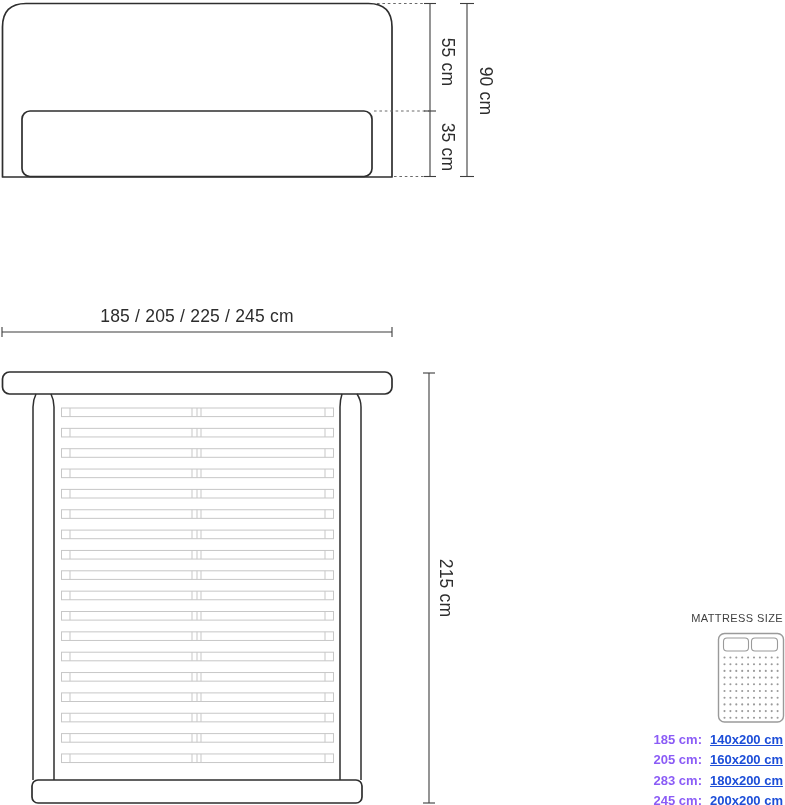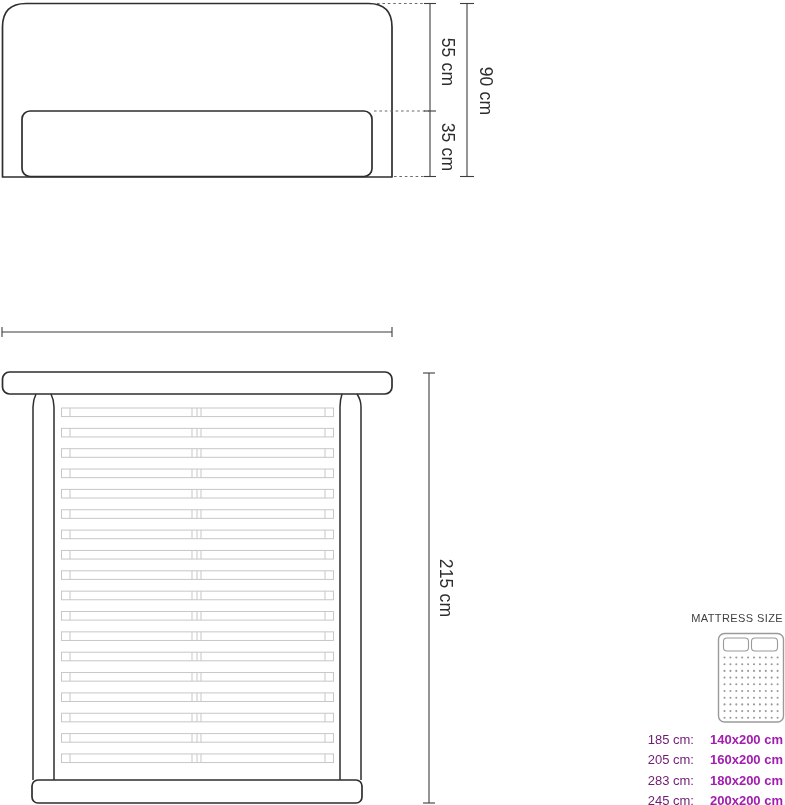--- a/index.html
+++ b/index.html
@@ -15,22 +15,22 @@
     transform:translate(-50%,-50%);
   }
   .dim-label.vertical { transform:translate(-50%,-50%) rotate(90deg); }
   .legend-title {
     position:absolute; right:2px; top:612px;
     font-size:11px; letter-spacing:0.4px; color:#3f3f3f;
     white-space:nowrap;
   }
   .legend-rows { position:absolute; right:2px; top:730px; text-align:right; }
   .legend-row { height:20.3px; line-height:20.3px; font-size:13px; white-space:nowrap; }
-  .legend-row .frame { color:#701a75; font-weight:400; }
-  .legend-row .size  { color:#a21caf; font-weight:700; margin-left:16px; }
+  .legend-row .frame { color:#8b5cf6; font-weight:700; }
+  .legend-row .size  { color:#1d4ed8; font-weight:700; margin-left:8px;text-decoration:underline; }
 </style>
 </head>
 <body>
 
 <div id="stage">
 
   <svg width="785" height="805" viewBox="0 0 785 805">
 
     <g fill="none" stroke-width="1.7" stroke-linejoin="round" stroke="#2e2e2e">
       <path d="M 2.5,177 V 27 Q 2.5,3.5 26,3.5 H 368.5 Q 392,3.5 392,27 V 177 Z"></path>
@@ -326,20 +326,21 @@
           <circle cx="771.7" cy="717.8" r="1.05"></circle>
           <circle cx="777.6" cy="717.8" r="1.05"></circle>
         </g>
     </g>
   </svg>
 
   <div class="dim-label vertical" style="left:447px; top:62px;">55 cm</div>
   <div class="dim-label vertical" style="left:447px; top:147px;">35 cm</div>
   <div class="dim-label vertical" style="left:485px; top:91px;">90 cm</div>
 
+  <div class="dim-label" style="left:197px; top:316px;">185 / 205 / 225 / 245 cm</div>
   <div class="dim-label vertical" style="left:445px; top:588px;">215 cm</div>
 
   <div class="legend-title">MATTRESS SIZE</div>
 
   <div class="legend-rows">
     <div class="legend-row">
       <span class="frame">185 cm:</span><span class="size">140x200 cm</span>
     </div>
     <div class="legend-row">
       <span class="frame">205 cm:</span><span class="size">160x200 cm</span>

